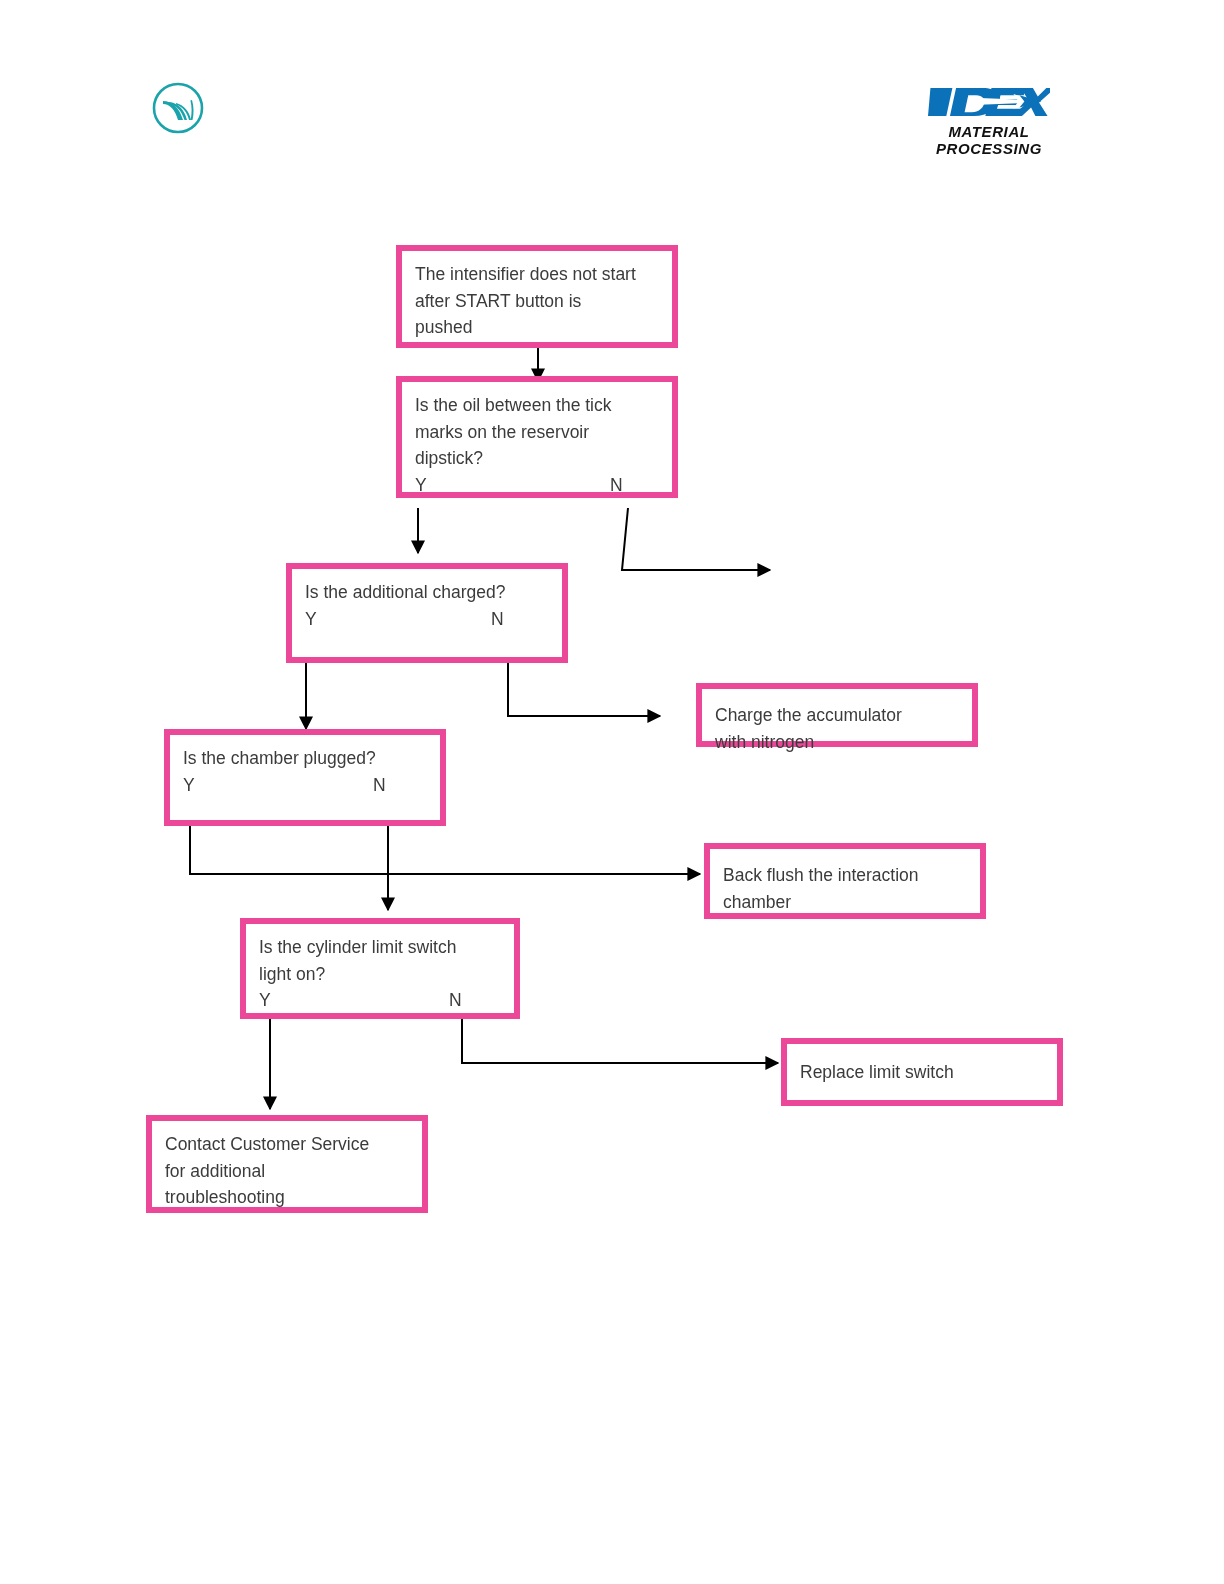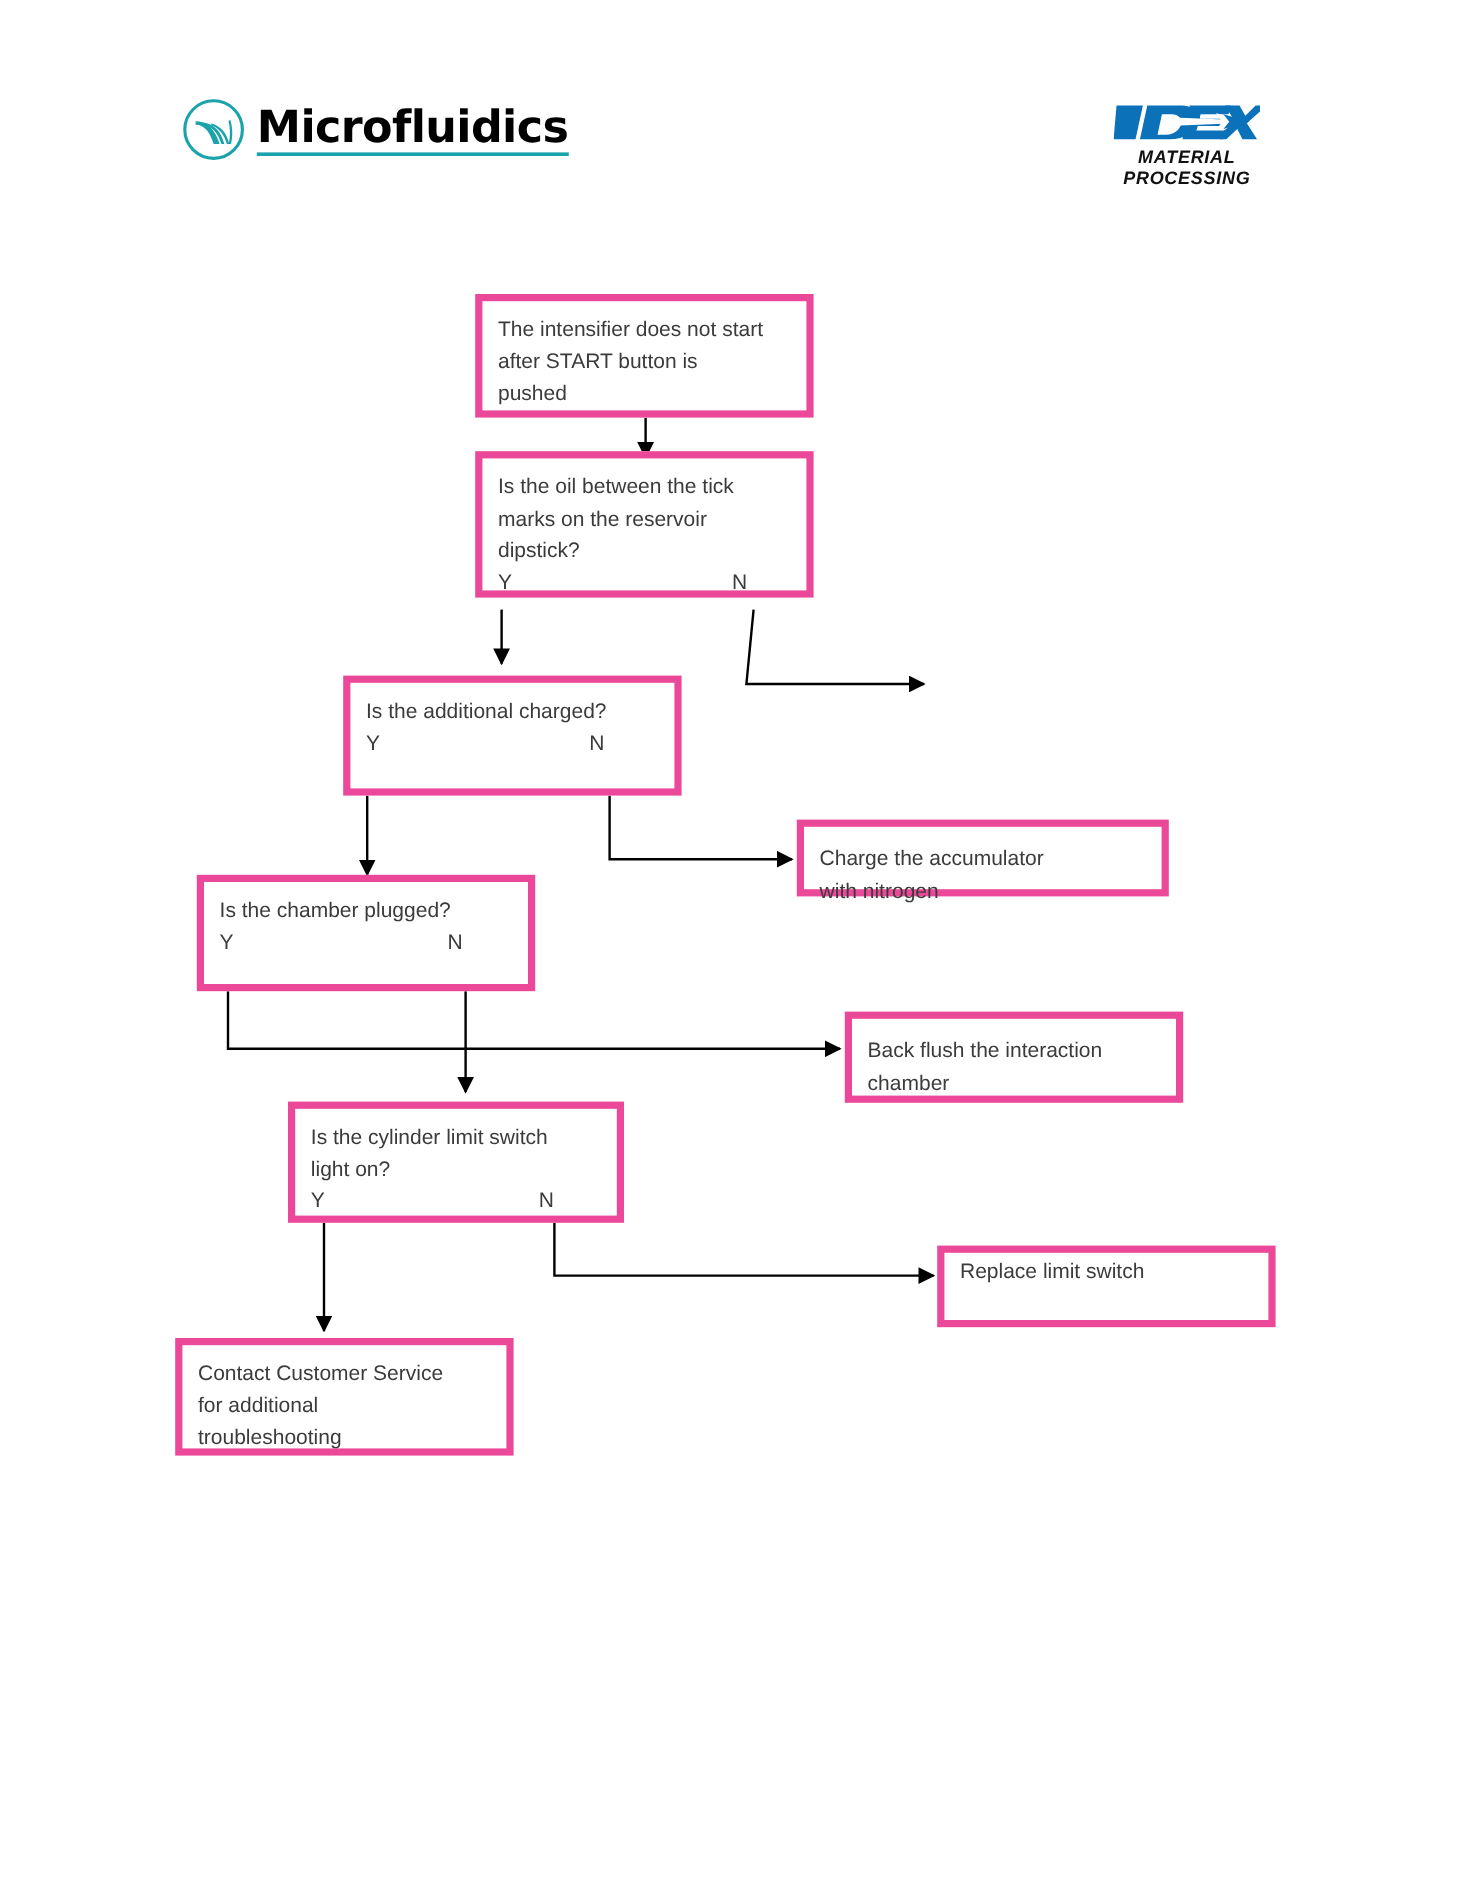--- a/index.html
+++ b/index.html
@@ -131,24 +131,20 @@
 <div id="header-logos">
 
   <div id="microfluidics-logo">
     <svg id="mf-mark" viewBox="0 0 52 52">
       <circle cx="26" cy="26" r="24" fill="#ffffff" stroke="#1aa3ab" stroke-width="2.6"></circle>
       <path d="M11 19 C20 19 27 25 31 38 L26 38 C23 28 18 22 11 22 Z" fill="#1aa3ab"></path>
       <path d="M17 20 C26 21 32 27 35 38 L32.5 38 C29.5 28.5 24.5 23 17 22.2 Z" fill="#1aa3ab"></path>
       <path d="M24 21 C32 23 37 29 39 38 L37 38 C35 30 30.5 24.5 24 22.5 Z" fill="#1aa3ab"></path>
       <path d="M40 18 C42 25 42 32 40.5 38 L38.6 38 C40 31.5 40 25 38.4 18.6 Z" fill="#1aa3ab"></path>
     </svg>
-    <div id="mf-wordmark-wrap">
-      <div id="mf-wordmark">Microfluidics</div>
-      <div id="mf-underline"></div>
-    </div>
   </div>
 
   <div id="idex-logo">
     <svg id="idex-mark" viewBox="0 0 200 58">
       <g fill="#0b72ba">
         <polygon points="4,6 40,6 30,52 0,52"></polygon>
         <path d="M46,6 h44 c22,0 32,11 27,23 c-5,12 -19,23 -41,23 h-40 Z M66,18 l-6,28 h12 c11,0 18,-7 20,-14 c2,-8 -3,-14 -13,-14 Z"></path>
         <polygon points="104,6 160,6 157,18 119,18 117,24 152,24 149,34 115,34 113,40 152,40 149,52 94,52"></polygon>
         <polygon points="152,6 172,6 180,20 194,6 200,6 200,14 182,30 196,52 176,52 169,38 154,52 146,52 146,44 166,28"></polygon>
       </g>
@@ -227,31 +223,31 @@
   <div class="node" style="left:240px; top:918px; width:280px; height:101px;">
     <span class="txt">Is the cylinder limit switch
 light on?</span>
     <span class="yn-row">
       <span class="yes">Y</span>
       <span class="no" style="left:190px;">N</span>
     </span>
   </div>
 
 
-  <div class="node" style="left:664px; top:683px; width:310px; height:64px; padding-top:13px;">
+  <div class="node" style="left:696px; top:683px; width:282px; height:64px; padding-top:13px;">
     <span class="txt">Charge the accumulator
 with nitrogen</span>
   </div>
 
   <div class="node" style="left:704px; top:843px; width:282px; height:76px; padding-top:13px;">
     <span class="txt">Back flush the interaction
 chamber</span>
   </div>
 
-  <div class="node" style="left:781px; top:1038px; width:282px; height:68px; padding-top:2px;">
+  <div class="node" style="left:781px; top:1038px; width:282px; height:68px; padding-top:15px;">
     <span class="txt">Replace limit switch</span>
   </div>
 
   <div class="node" style="left:146px; top:1115px; width:282px; height:98px;">
     <span class="txt">Contact Customer Service
 for additional
 troubleshooting</span>
   </div>
 
 </div>

